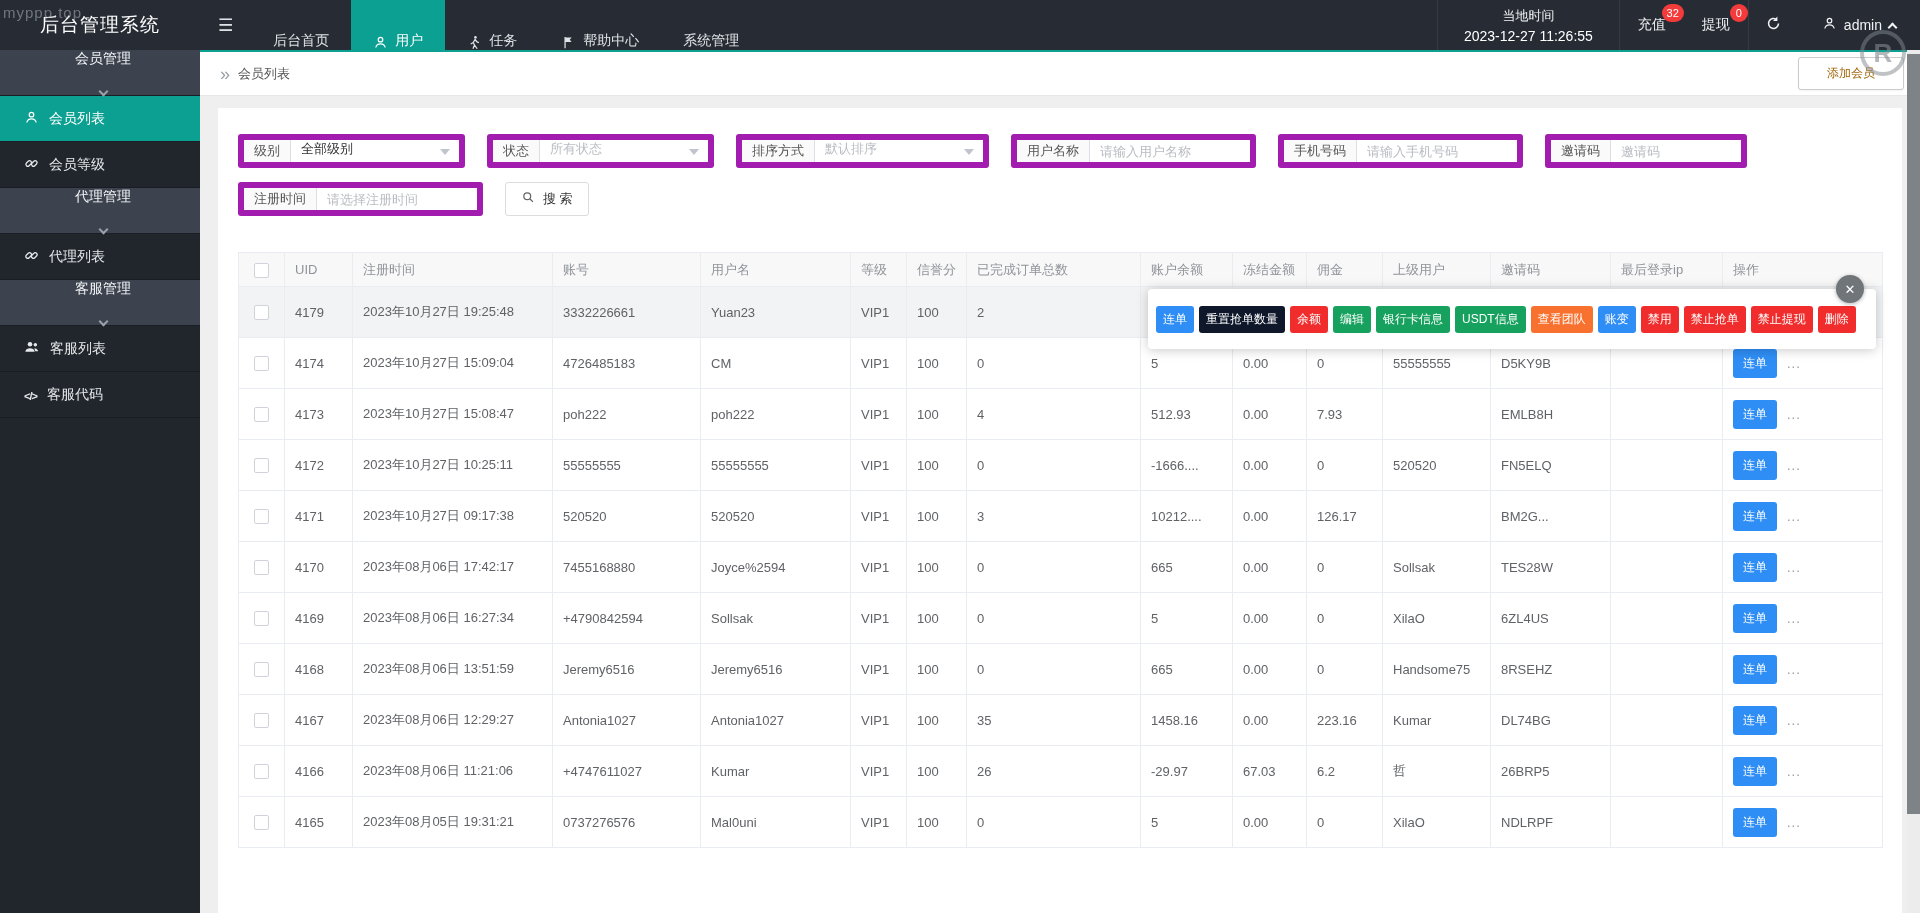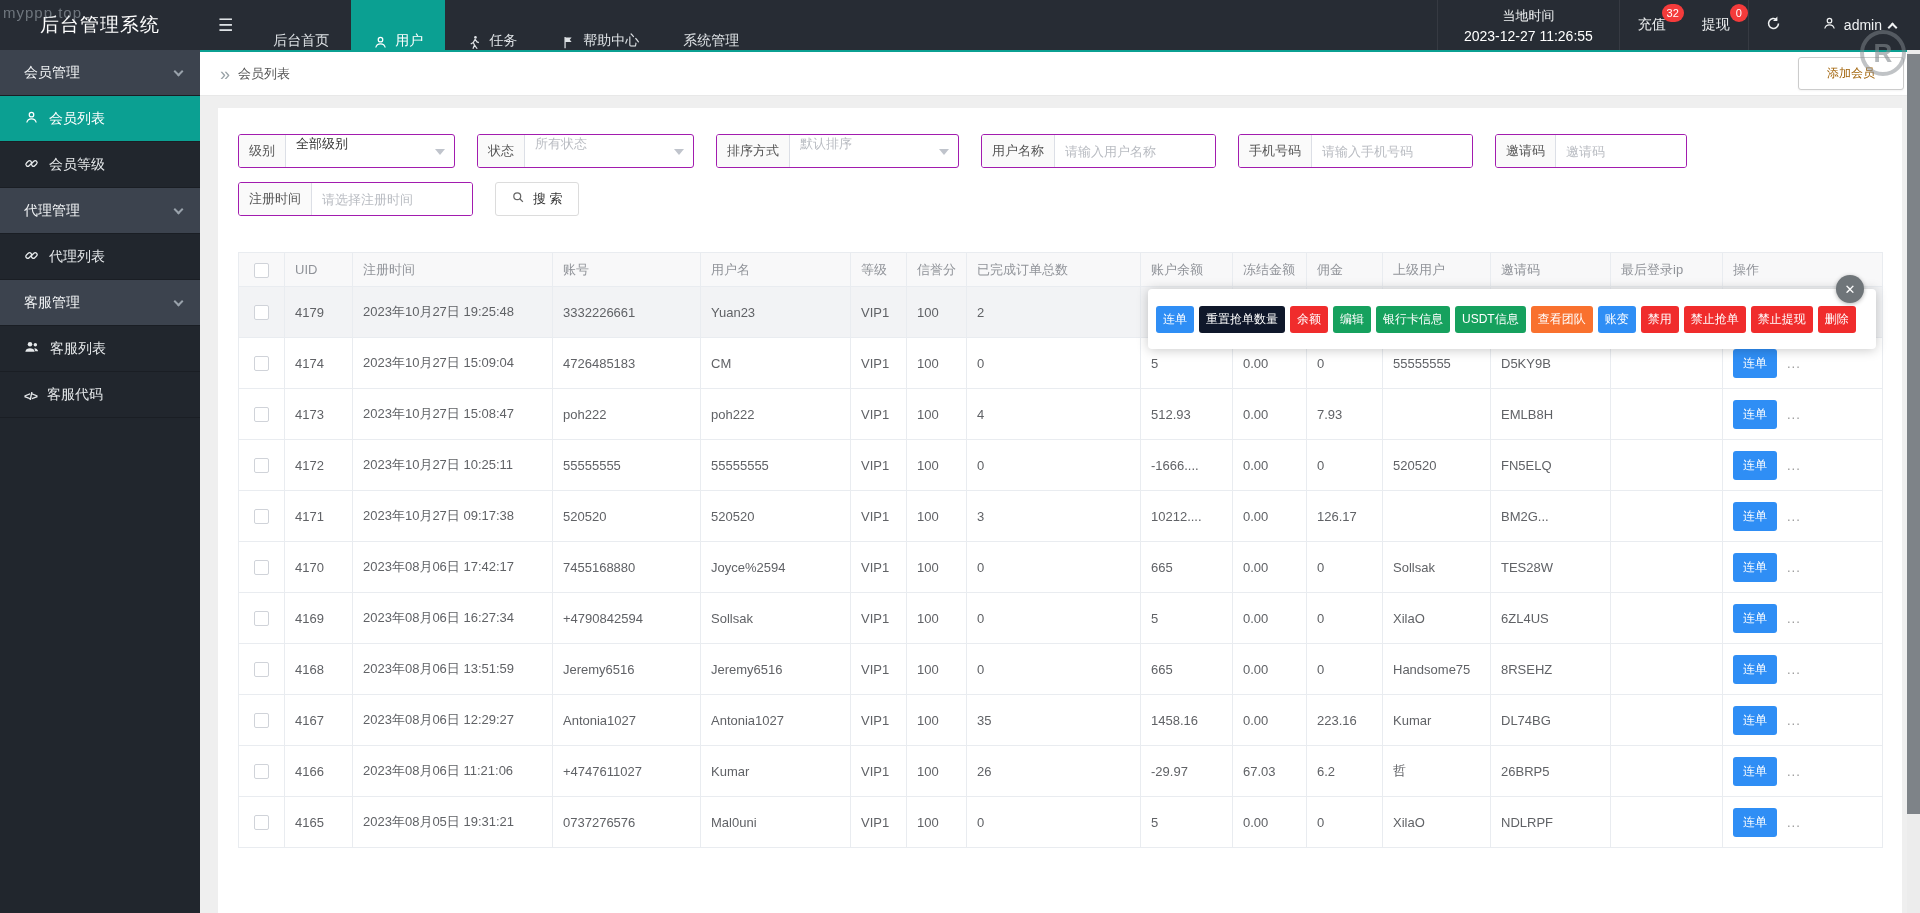--- a/index.html
+++ b/index.html
@@ -23,38 +23,38 @@
   .badge { position:absolute; top:4px; right:0px; min-width:18px; height:18px; line-height:18px; padding:0 5px; border-radius:9px; background:#F43B3B; color:#fff; font-size:11px; text-align:center; }
   .top-link.iconbtn { padding:0 16px; border-left:1px solid rgba(255,255,255,.07); }
   .admin-link { gap:7px; padding:0 24px; }
   .chev { display:inline-block; width:7px; height:7px; border-right:2px solid currentColor; border-bottom:2px solid currentColor; }
   .chev-down { transform:rotate(45deg); margin-top:-3px; }
   .chev-up { transform:rotate(-135deg); margin-top:4px; }
 
   
   .layout { display:flex; height:863px; }
   .sidebar { width:200px; background:#21262D; flex:none; }
-  .side-group { height:46px; display:flex; align-items:center; justify-content:space-between; padding:0 18px 0 24px; background:#3C434E; color:#f2f4f6; font-size:14px; border-bottom:1px solid #1a1e24; cursor:pointer; }
+  .side-group { height:46px; display:flex; align-items:center; justify-content:space-between; padding:0 18px 0 24px; background:#3C434E; color:#f2f4f6; font-size:14px; border-bottom:1px solid #1a1e24; cursor:pointer;flex-direction:column; }
   .side-group .chev { color:#99A2AB; }
   .side-item { height:46px; display:flex; align-items:center; gap:10px; padding:0 24px; color:#e6e9eb; font-size:14px; border-bottom:1px solid #1a1e24; cursor:pointer; }
   .side-item.active { background:#0BA092; color:#fff; }
   .code-glyph { font-size:11px; font-weight:bold; letter-spacing:-1px; }
 
   .main { flex:1; display:flex; flex-direction:column; min-width:0; }
   .crumb-bar { height:46px; background:#fff; border-top:2px solid #0BA092; border-bottom:1px solid #e8e8e8; display:flex; align-items:center; padding:0 16px 0 20px; }
   .crumb-chevrons { color:#9aa3a8; font-size:18px; margin-right:8px; line-height:1; }
   .crumb-label { font-size:13px; color:#555; }
   .add-member { margin-left:auto; background:#fff; border:1px solid #ccc; border-radius:3px; padding:7px 28px; font-size:12px; color:#a16207; cursor:pointer; box-shadow:0 1px 2px rgba(0,0,0,.05); }
 
   .card { flex:1; background:#fff; margin:12px 18px 0 18px; padding:26px 20px 0 20px; overflow:hidden; }
 
   
   .filter-row { display:flex; gap:22px; align-items:center; }
   .filter-row + .filter-row { margin-top:14px; }
-  .f-group { display:flex; height:34px; border:1px solid #a21caf; border-radius:3px; overflow:hidden; background:#fff; }
+  .f-group { display:flex; height:34px; border:6px solid #a21caf; border-radius:3px; overflow:hidden; background:#fff; }
   .f-addon { background:#fafafa; border-right:1px solid #dcdfe6; display:flex; align-items:center; padding:0 10px; font-size:13px; color:#555; white-space:nowrap; }
   .f-select { position:relative; display:flex; align-items:flex-start; padding:0 26px 0 10px; font-size:13px; color:#333; cursor:pointer; }
   .f-select.muted { color:#b9bcc2; }
   .f-select .caret { position:absolute; right:9px; top:50%; margin-top:-2px; width:0; height:0; border-left:5px solid transparent; border-right:5px solid transparent; border-top:6px solid #c0c4cc; }
   .f-input { border:none; outline:none; padding:0 10px; font-size:13px; color:#333; font-family:inherit; }
   .f-input::placeholder { color:#b9bcc2; }
   .search-btn { display:flex; align-items:center; gap:7px; height:34px; padding:0 15px; background:#fff; border:1px solid #dcdcdc; border-radius:3px; font-size:13px; color:#333; cursor:pointer; }
   .search-btn svg { color:#666; }
 
   

